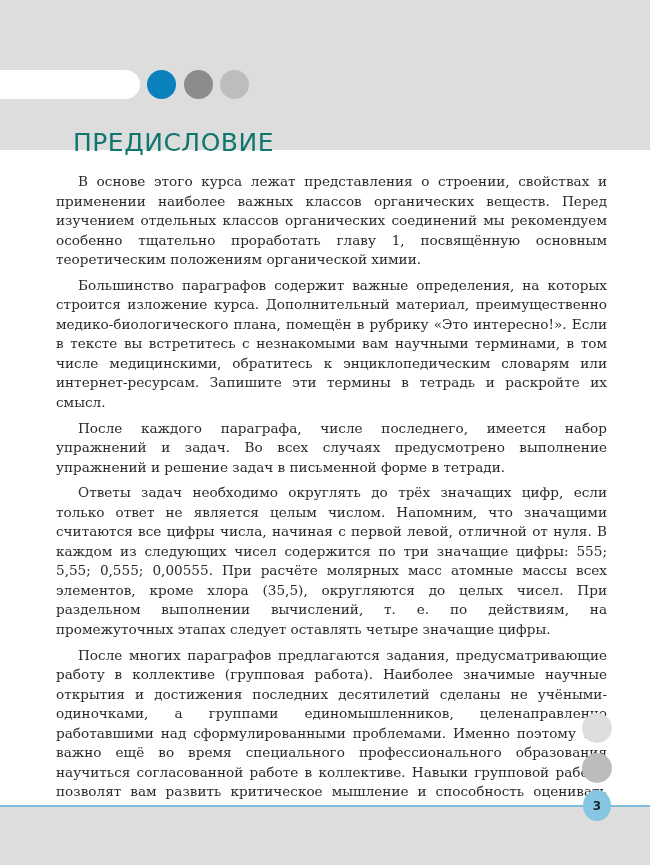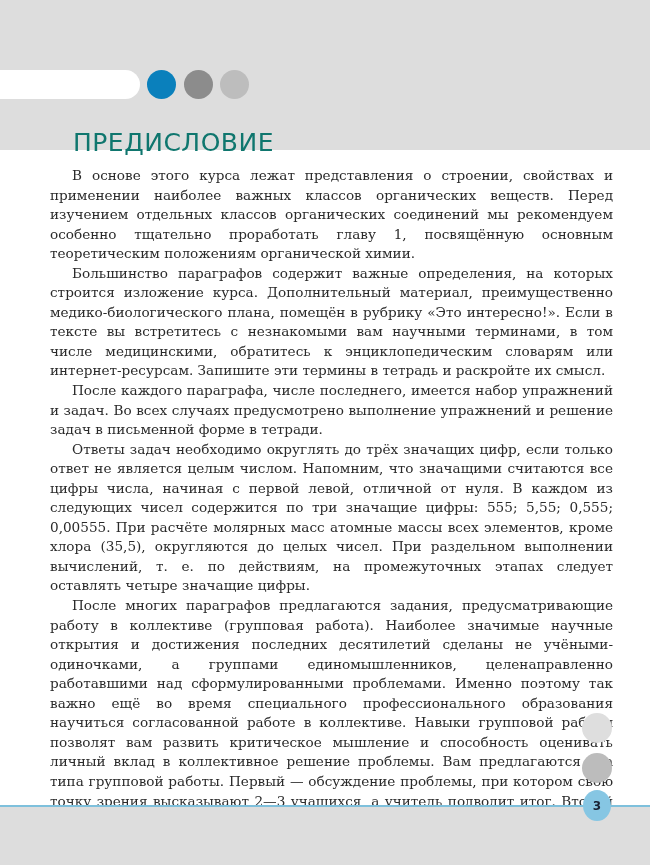--- a/index.html
+++ b/index.html
@@ -26,21 +26,21 @@
       position: absolute; left: 58px; top: 112px;
       font-family: "DejaVu Sans", "Liberation Sans", sans-serif;
       font-size: 25px; letter-spacing: 0.5px; color: #0f766e; font-weight: normal;
       margin: 15px; line-height: 32px;
     }
     .body-text {
       position: absolute; left: 50px; top: 166px; width: 563px;
       font-size: 13.6px; line-height: 19.55px; color: #2a2a2a;
     }
     .para {
-      margin: 0; text-indent: 22px; text-align: justify; hyphens: manual;
+      margin: 6px; text-indent: 22px; text-align: justify; hyphens: manual;
     }
     .side-circle {
       position: absolute; width: 30px; height: 30px; border-radius: 50%;
     }
     .side-1 { left: 582px; top: 713px; background: #dedede; }
     .side-2 { left: 582px; top: 753px; background: #bcbcbc; }
     .footer-line {
       position: absolute; left: 0; top: 805px; width: 650px; height: 1.5px;
       background: #7ec0dc;
     }

